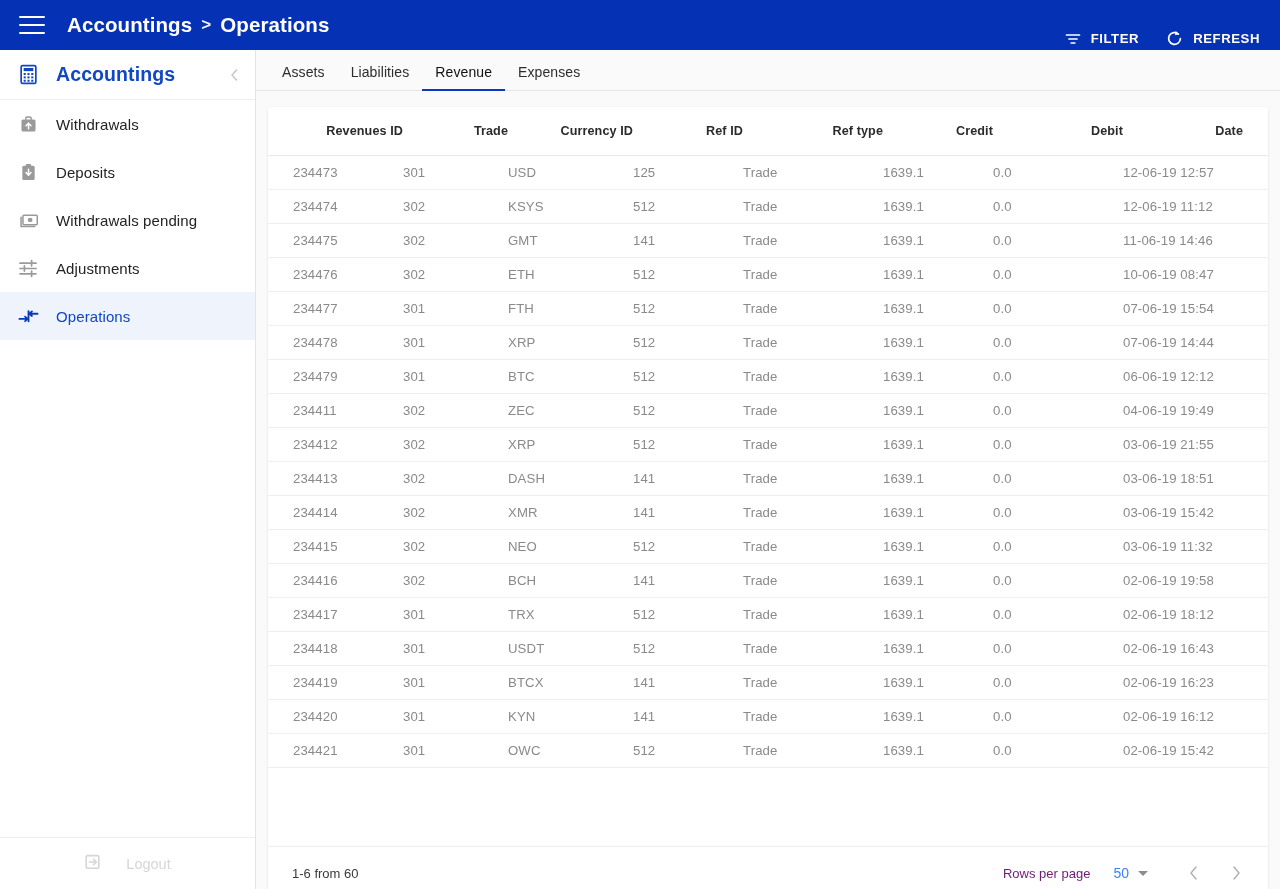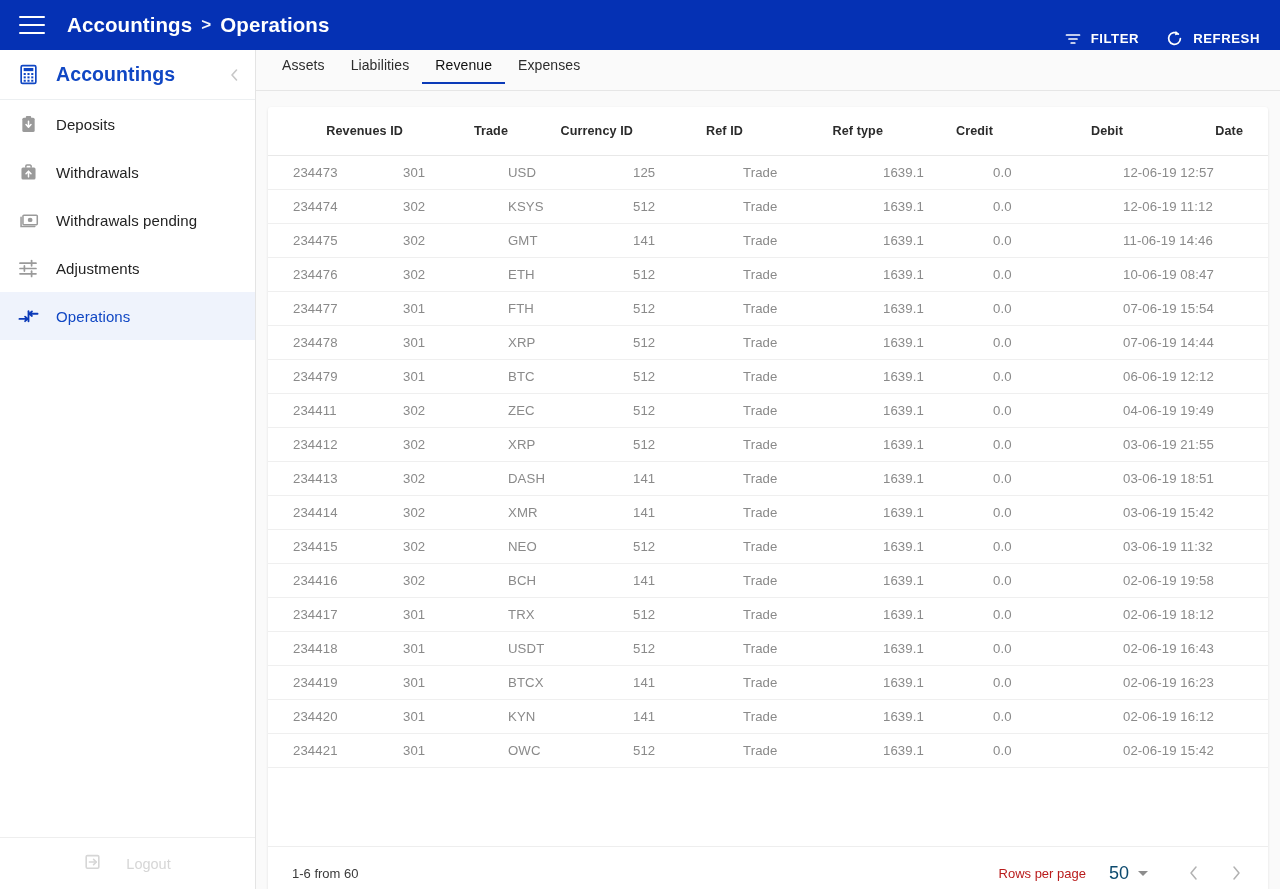--- a/index.html
+++ b/index.html
@@ -85,21 +85,21 @@
   }
   .side-foot .sf-label { font-size: 14.5px; }
 
   
   .content {
     position: absolute; top: 50px; left: 256px;
     width: 1024px; height: 839px;
     background: #fafafa;
   }
   .tabs {
-    height: 41px; display: flex; align-items: center;
+    height: 41px; display: flex; align-items: flex-end;
     padding-left: 13px;
     border-bottom: 1px solid #e6e6e6;
   }
   .tab {
     padding: 0 13px 9px 13px;
     font-size: 14px; color: #2d2d2d; cursor: pointer;
     border-bottom: 2px solid transparent;
     margin-bottom: -1px;
     letter-spacing: .1px;
   }
@@ -135,24 +135,24 @@
   .c-deb   { width: 130px; }
   .c-date  { text-align: left; padding-right: 25px !important; }
 
   .pager {
     margin-top: auto; height: 53px;
     border-top: 1px solid #eeeeee;
     display: flex; align-items: center; padding: 0 24px;
   }
   .pg-count { font-size: 13px; color: #3a3a3a; }
   .pg-right { margin-left: auto; display: flex; align-items: center; }
-  .pg-rpp { font-size: 13px; color: #b91c1c; margin-right: 23px; }
+  .pg-rpp { font-size: 13px; color: #701a75; margin-right: 23px; }
   .pg-select {
     display: flex; align-items: center; gap: 9px; cursor: pointer;
-    font-size: 18px; color: #0c4a6e; margin-right: 38px;
+    font-size: 14px; color: #3b82f6; margin-right: 38px;
   }
   .caret {
     width: 0; height: 0;
     border-left: 5px solid transparent; border-right: 5px solid transparent;
     border-top: 5.5px solid #8d8d8d;
   }
   .pg-nav { display: flex; align-items: center; gap: 26px; color: #b2b2b2; cursor: pointer; }
   .pg-nav svg { display: block; }
 </style>
 </head>
@@ -214,37 +214,37 @@
       <svg width="13" height="15" viewBox="0 0 13 15" fill="none" stroke="currentColor" stroke-width="1.6" stroke-linecap="round" stroke-linejoin="round">
         <polyline points="8.5,2.5 4,7.5 8.5,12.5"></polyline>
       </svg>
     </span>
   </div>
 
   <div class="nav">
     <div class="nav-item">
       <span class="ni-icon">
         <svg width="19" height="19" viewBox="0 0 20 20" fill="currentColor">
+          <rect x="2.6" y="4.8" width="14.8" height="12.6" rx="1.6"></rect>
+          <path d="M7.2 5V3.4a1.2 1.2 0 0 1 1.2-1.2h3.2a1.2 1.2 0 0 1 1.2 1.2V5" fill="none" stroke="currentColor" stroke-width="1.6"></path>
+          <path d="M10 14.6V9M7.4 11.3L10 8.6l2.6 2.7" stroke="#ffffff" stroke-width="1.6" fill="none" stroke-linecap="round" stroke-linejoin="round"></path>
+        </svg>
+      </span>
+      <span class="ni-label">Withdrawals</span>
+    </div>
+
+    <div class="nav-item">
+      <span class="ni-icon">
+        <svg width="19" height="19" viewBox="0 0 20 20" fill="currentColor">
           <rect x="3.5" y="3" width="13" height="15" rx="1.6"></rect>
           <rect x="7.2" y="1" width="5.6" height="3" rx="1" fill="currentColor"></rect>
           <path d="M10 6.5v5.5M7.4 10l2.6 2.8L12.6 10" stroke="#ffffff" stroke-width="1.6" fill="none" stroke-linecap="round" stroke-linejoin="round"></path>
         </svg>
       </span>
       <span class="ni-label">Deposits</span>
-    </div>
-
-    <div class="nav-item">
-      <span class="ni-icon">
-        <svg width="19" height="19" viewBox="0 0 20 20" fill="currentColor">
-          <rect x="2.6" y="4.8" width="14.8" height="12.6" rx="1.6"></rect>
-          <path d="M7.2 5V3.4a1.2 1.2 0 0 1 1.2-1.2h3.2a1.2 1.2 0 0 1 1.2 1.2V5" fill="none" stroke="currentColor" stroke-width="1.6"></path>
-          <path d="M10 14.6V9M7.4 11.3L10 8.6l2.6 2.7" stroke="#ffffff" stroke-width="1.6" fill="none" stroke-linecap="round" stroke-linejoin="round"></path>
-        </svg>
-      </span>
-      <span class="ni-label">Withdrawals</span>
     </div>
 
     <div class="nav-item">
       <span class="ni-icon">
         <svg width="21" height="19" viewBox="0 0 22 18" fill="none" stroke="currentColor" stroke-width="1.6">
           <rect x="5.2" y="3.4" width="15" height="10" rx="1"></rect>
           <ellipse cx="12.7" cy="8.4" rx="2.5" ry="2.3" fill="currentColor" stroke="none"></ellipse>
           <path d="M3.2 5.6v9.8h14.4" stroke-linecap="round"></path>
         </svg>
       </span>

